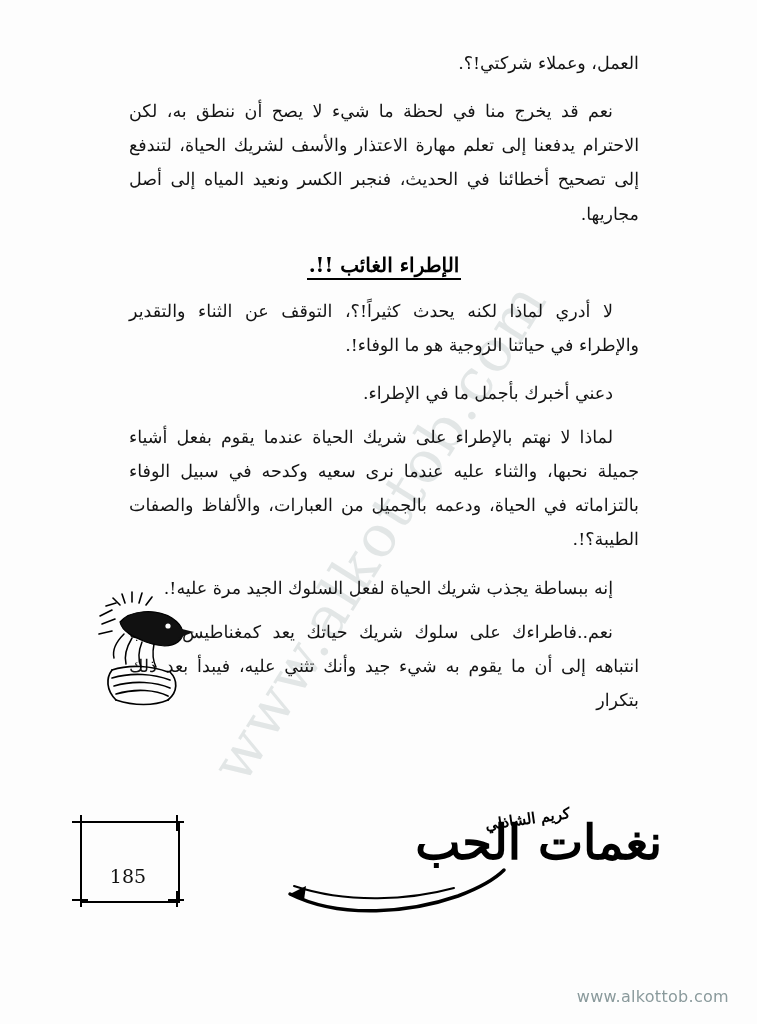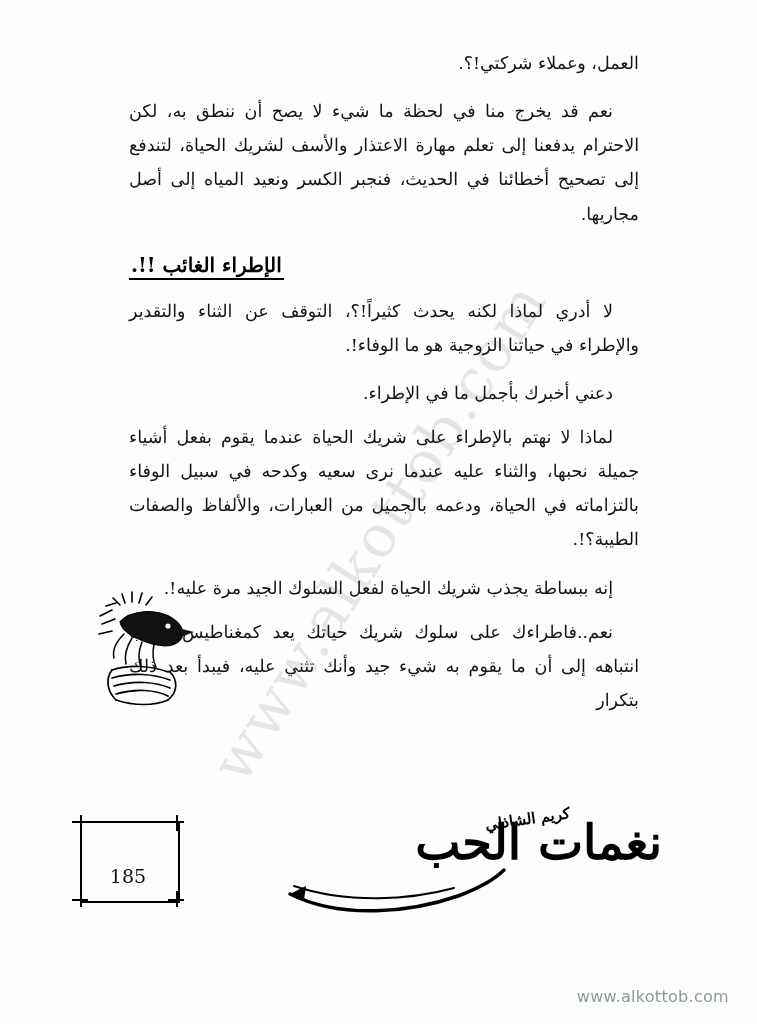--- a/index.html
+++ b/index.html
@@ -66,21 +66,21 @@
   .para.tight {
     margin-bottom: 10px;
   }
 
   
   .section-heading {
     font-family: "DejaVu Serif", serif;
     font-size: 20px;
     font-weight: bold;
     color: #000;
-    text-align: left;
+    text-align: center;
     margin: 22px 0 12px 0;
     padding-bottom: 2px;
     display: block;
   }
   .section-heading .hd-inner {
     border-bottom: 2.5px solid #000;
     padding: 0 2px 1px 2px;
     display: inline-block;
     letter-spacing: 0.5px;
   }

